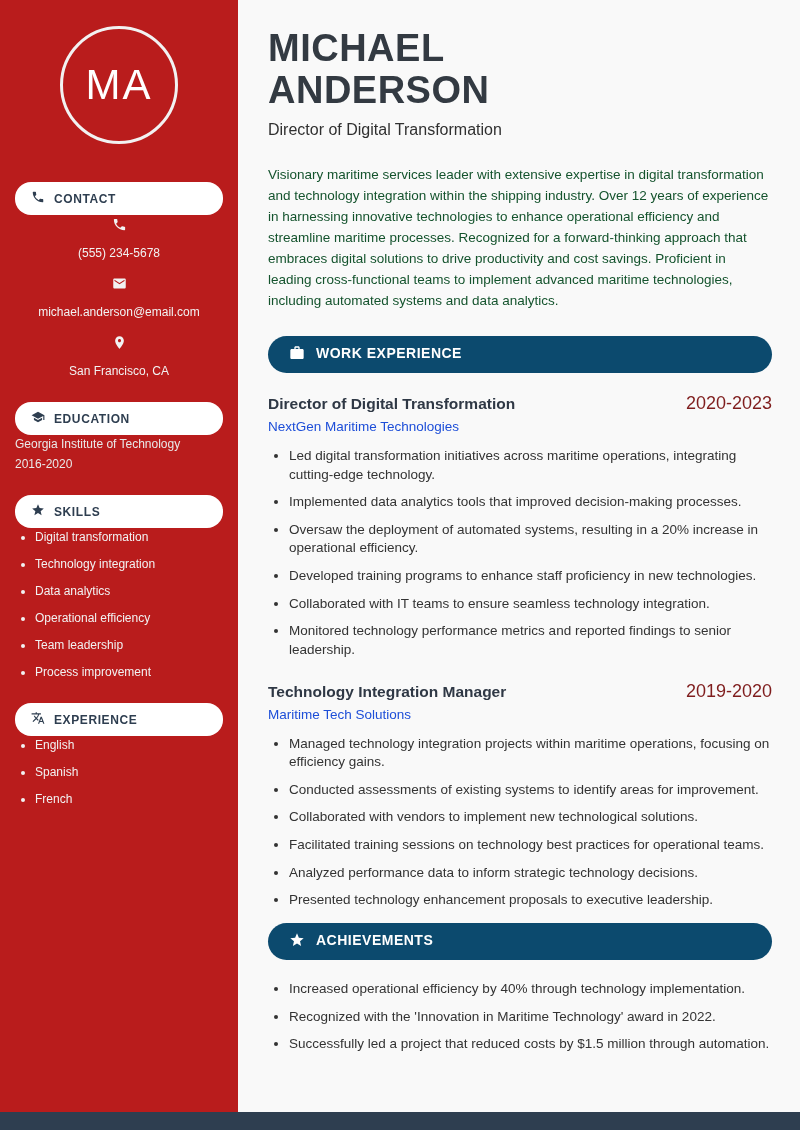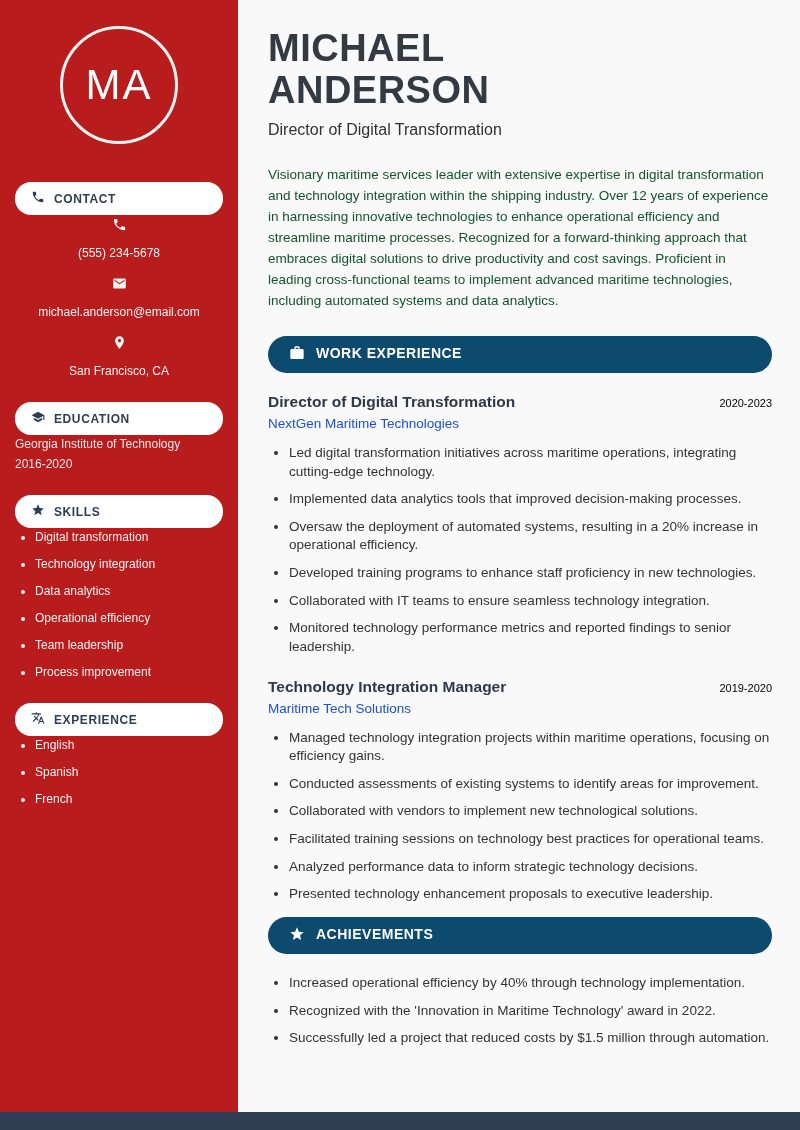--- a/index.html
+++ b/index.html
@@ -31,21 +31,21 @@
   .main { flex:1; background:#f9f9f9; padding:28px 28px 0 30px; overflow:hidden; }
   .name { font-size:38px; font-weight:bold; color:#333a42; line-height:1.1; letter-spacing:0.5px; }
   .headline { font-size:16px; color:#303030; margin-top:9px; }
   .summary { font-size:13.5px; color:#14532d; line-height:1.56; margin-top:25px; }
   .section-pill { background:#0c4a6e; color:#ffffff; border-radius:19px; padding:9px 21px;
                   display:flex; align-items:flex-start; gap:11px; font-size:14px; font-weight:bold;
                   letter-spacing:0.5px; margin:25px 0 20px; }
   .section-pill svg { width:16px; height:16px; flex-shrink:0; }
   .job-head { display:flex; justify-content:space-between; align-items:baseline; }
   .job-title { font-size:15.5px; font-weight:bold; color:#2f3845; }
-  .job-dates { font-size:11px; color:#000000; }
+  .job-dates { font-size:18px; color:#7f1d1d; }
   .company { font-size:13.5px; color:#1d4ed8; margin-top:5px; }
   .bullets { list-style:disc; padding-left:21px; margin:13px 0 21px; font-size:13.5px; color:#333333; }
   .bullets li { margin-bottom:9px; line-height:1.38; }
   .bullets.tight { margin-bottom:0; }
 
   .footer-bar { height:18px; background:#2e3e50; flex-shrink:0; }
 </style>
 </head>
 <body>
 

